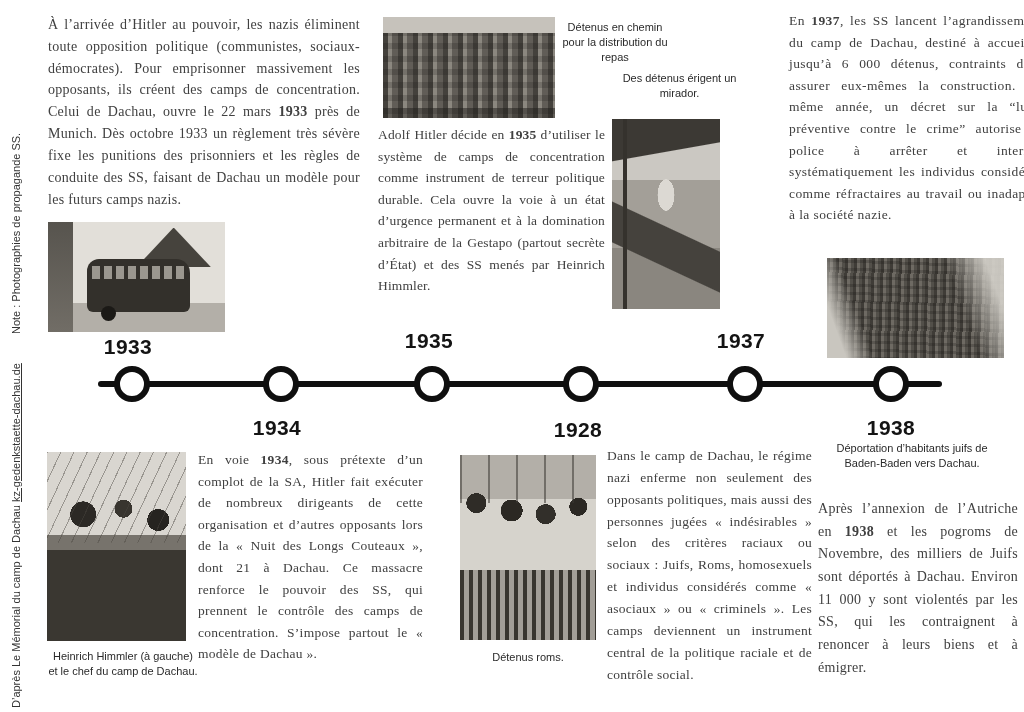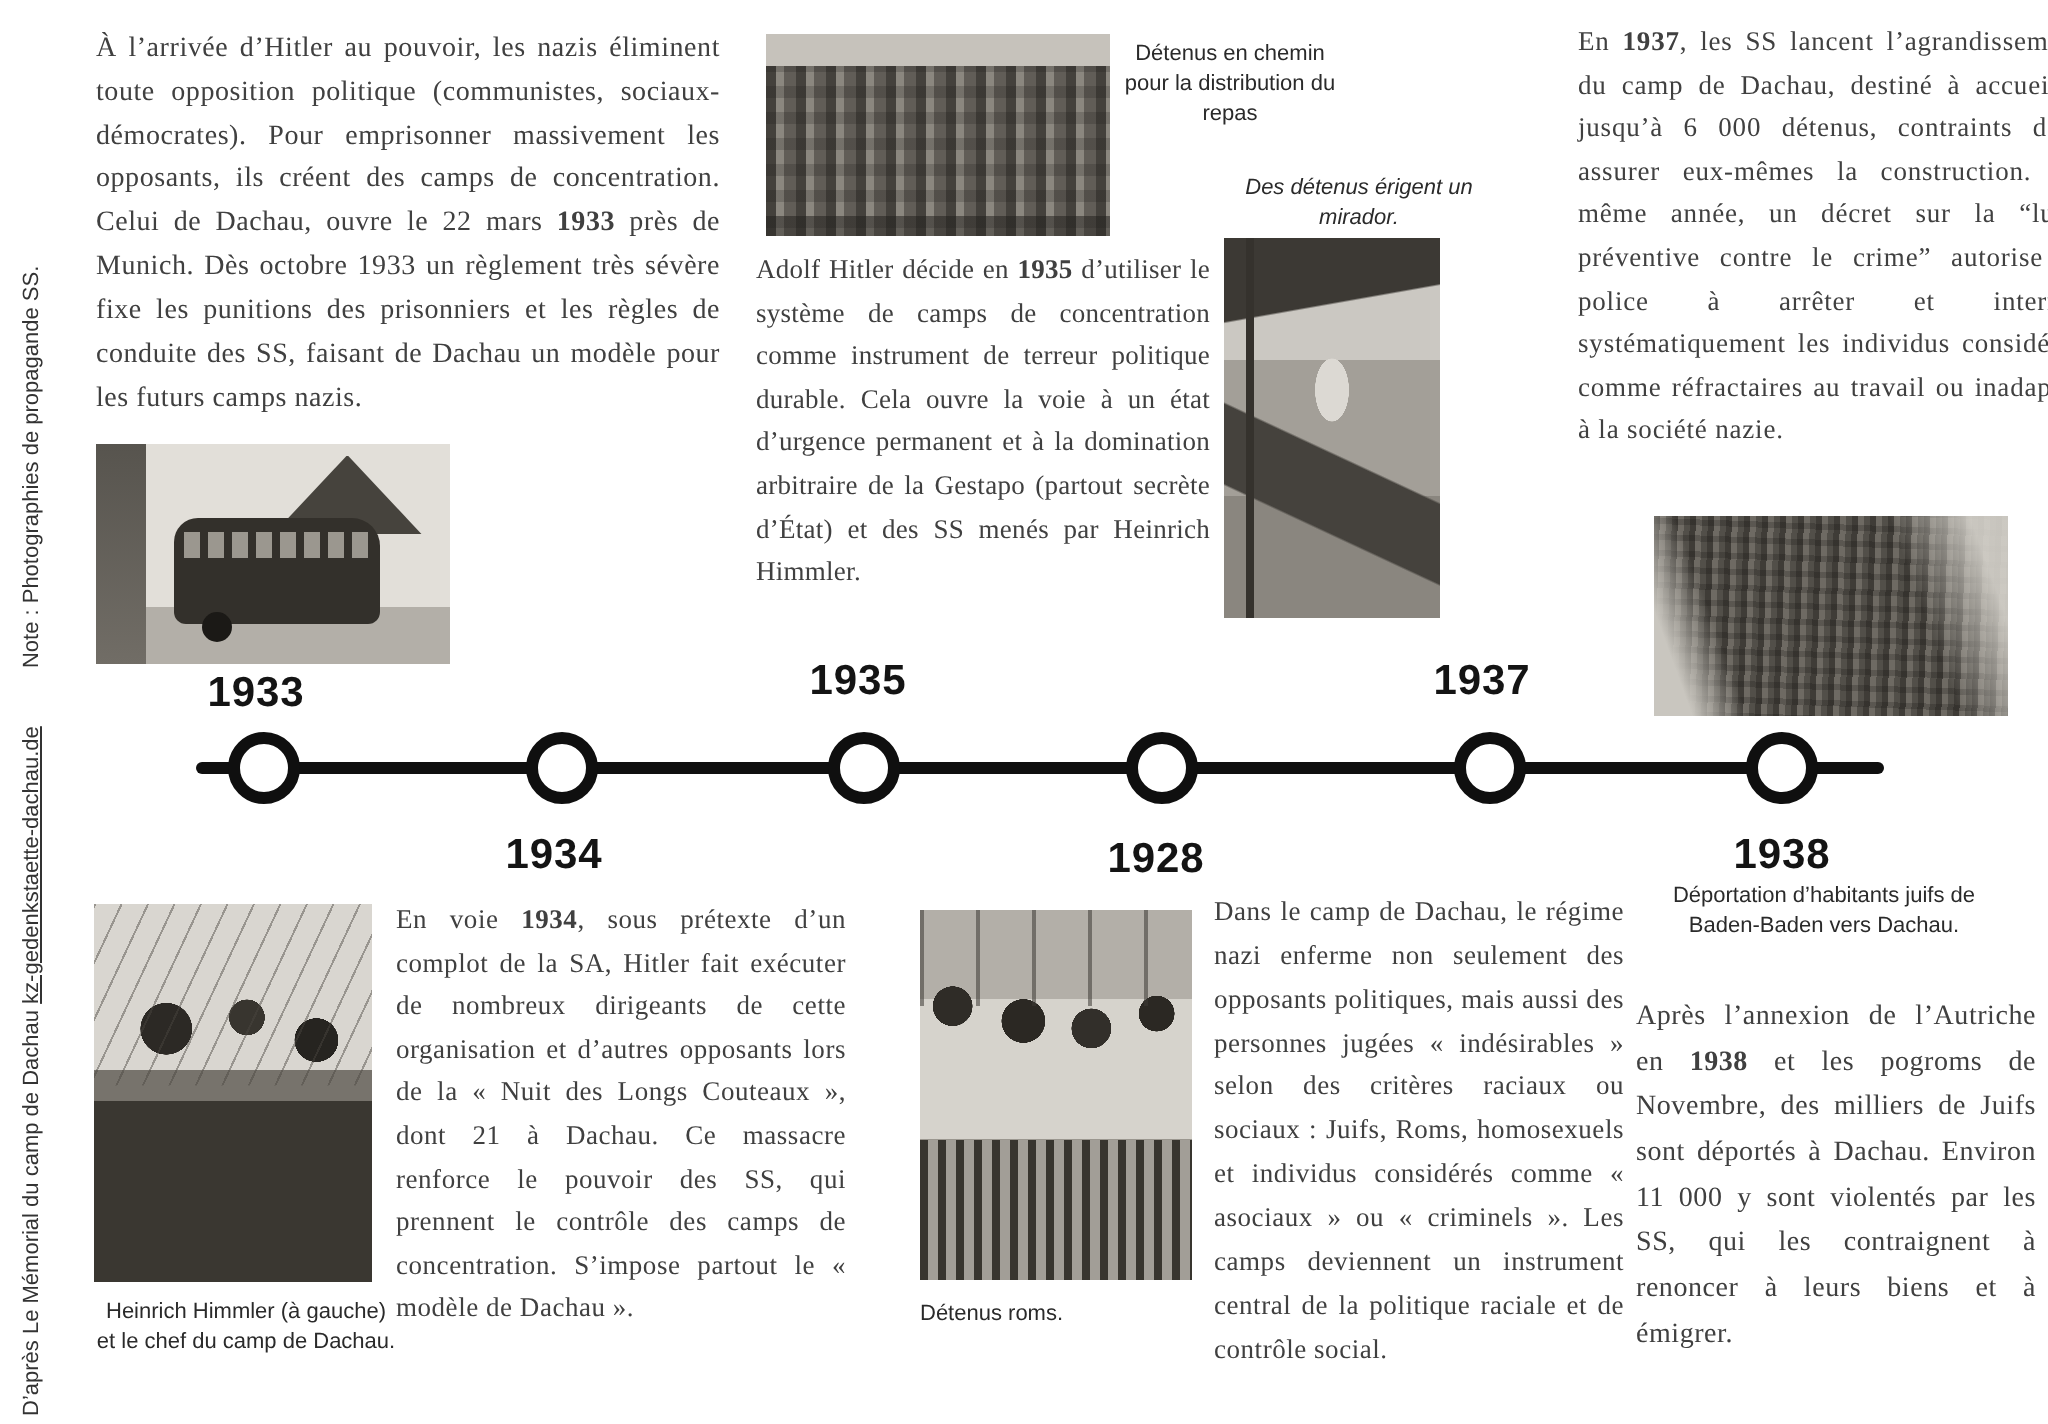--- a/index.html
+++ b/index.html
@@ -13,24 +13,24 @@
   .tb b{font-weight:700;}
   .b1933{left:48px;top:14px;width:312px;font-size:14px;line-height:1.56;letter-spacing:.02em;}
   .b1935{left:378px;top:124px;width:227px;font-size:13.5px;line-height:1.6;letter-spacing:.01em;}
   .b1937{left:761px;top:10px;width:253px;font-size:13.5px;line-height:1.6;letter-spacing:.03em;margin-left:28px;}
   .b1934{left:198px;top:449px;width:225px;font-size:13.5px;line-height:1.6;letter-spacing:.02em;}
   .b1936{left:607px;top:445px;width:205px;font-size:13.5px;line-height:1.62;letter-spacing:.02em;}
   .b1938{left:818px;top:498px;width:200px;font-size:14px;line-height:1.62;letter-spacing:.02em;}
   
   .cap{position:absolute;margin:0;font-size:11px;line-height:1.35;color:#2a2a2a;text-align:center;}
   .cap-meal{left:561px;top:20px;width:108px;}
-  .cap-mirador{left:617px;top:87px;width:125px;font-style:italic;}
+  .cap-mirador{left:617px;top:71px;width:125px;}
   .cap-convoy{left:231px;top:236px;width:132px;}
   .cap-himmler{left:47px;top:649px;width:152px;}
-  .cap-roma{left:460px;top:650px;width:136px;text-align:left;}
+  .cap-roma{left:460px;top:650px;width:136px;text-align:center;}
   .cap-deportation{left:818px;top:441px;width:188px;}
   
   .credit{
     position:absolute;left:10px;top:708px;width:640px;
     transform:rotate(-90deg);transform-origin:0 0;
     font-size:11px;color:#333;white-space:nowrap;
   }
   .credit-link{text-decoration:underline;}
   .credit-note{margin-left:26px;}
   

